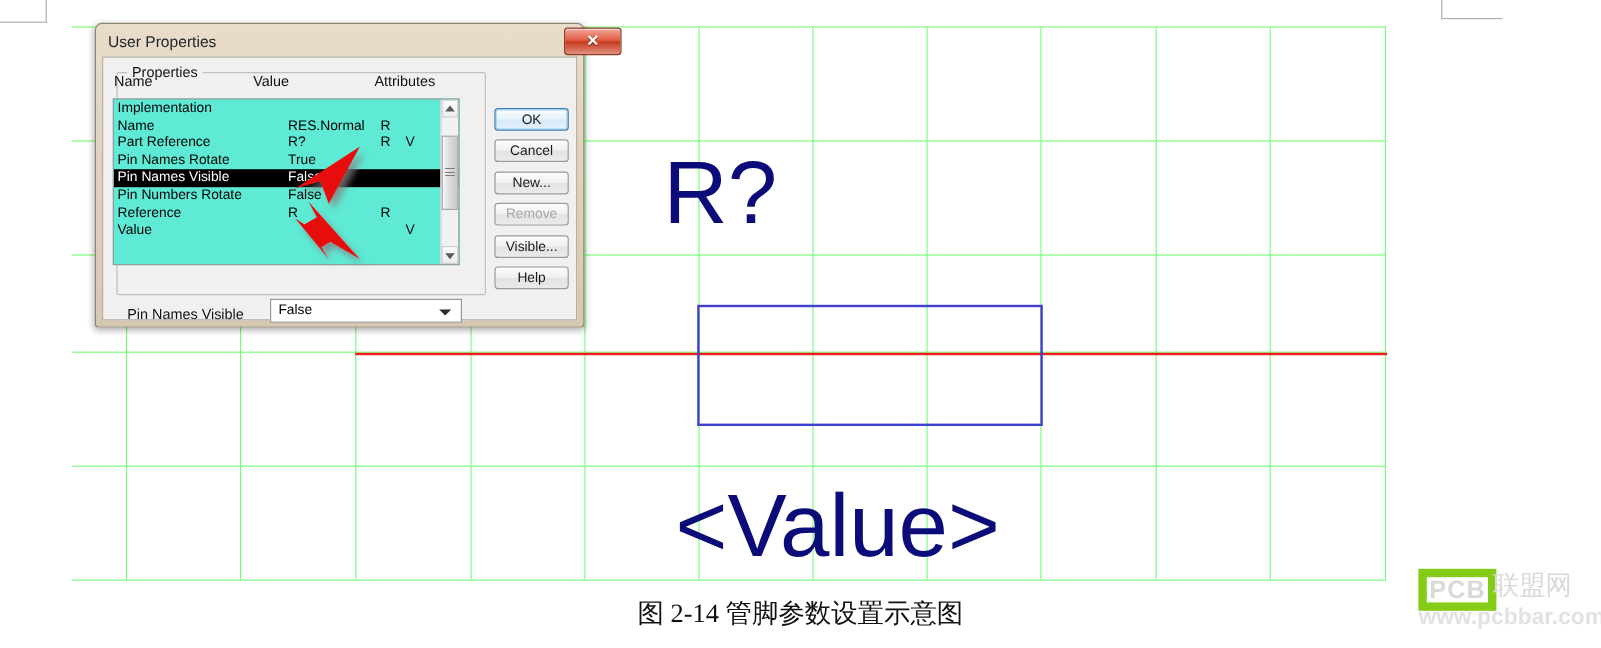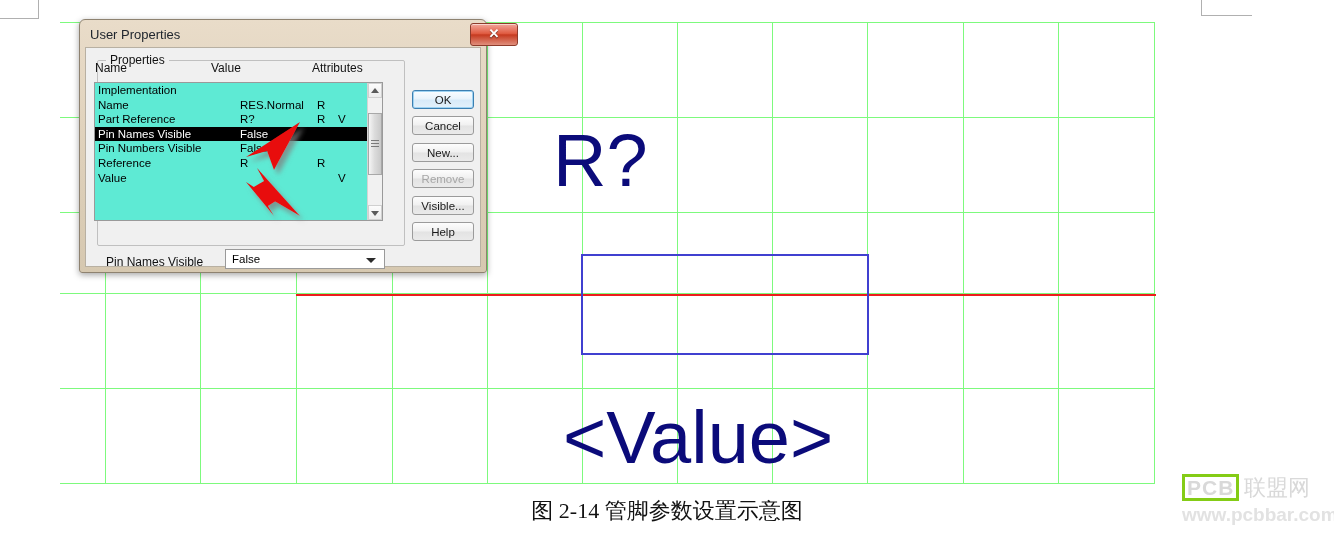--- a/index.html
+++ b/index.html
@@ -337,21 +337,21 @@
   }
   #wm-logo {
     position: absolute;
     left: 0;
     top: 0;
     font-family: "Liberation Sans", sans-serif;
     font-size: 21px;
     font-weight: bold;
     letter-spacing: 1px;
     color: #d9d9d9;
-    border: 3px solid #84cc16;
+    border: 7px solid #84cc16;
     padding: 0 2px;
     line-height: 21px;
   }
   #wm-cn {
     position: absolute;
     left: 62px;
     top: 0px;
     font-family: Liberation Serif, serif;
     font-size: 22px;
     color: #d9d9d9;
@@ -431,28 +431,34 @@
             <span class="cell-value">RES.Normal</span>
             <span class="cell-attr">R</span>
             <span class="cell-attr2"></span>
           </div>
           <div class="prop-row">
             <span class="cell-name">Part Reference</span>
             <span class="cell-value">R?</span>
             <span class="cell-attr">R</span>
             <span class="cell-attr2">V</span>
           </div>
+          <div class="prop-row">
+            <span class="cell-name">Pin Names Rotate</span>
+            <span class="cell-value">True</span>
+            <span class="cell-attr"></span>
+            <span class="cell-attr2"></span>
+          </div>
           <div class="prop-row selected">
             <span class="cell-name">Pin Names Visible</span>
             <span class="cell-value">False</span>
             <span class="cell-attr"></span>
             <span class="cell-attr2"></span>
           </div>
           <div class="prop-row">
-            <span class="cell-name">Pin Numbers Visible</span>
+            <span class="cell-name">Pin Numbers Rotate</span>
             <span class="cell-value">False</span>
             <span class="cell-attr"></span>
             <span class="cell-attr2"></span>
           </div>
           <div class="prop-row">
             <span class="cell-name">Reference</span>
             <span class="cell-value">R</span>
             <span class="cell-attr">R</span>
             <span class="cell-attr2"></span>
           </div>

